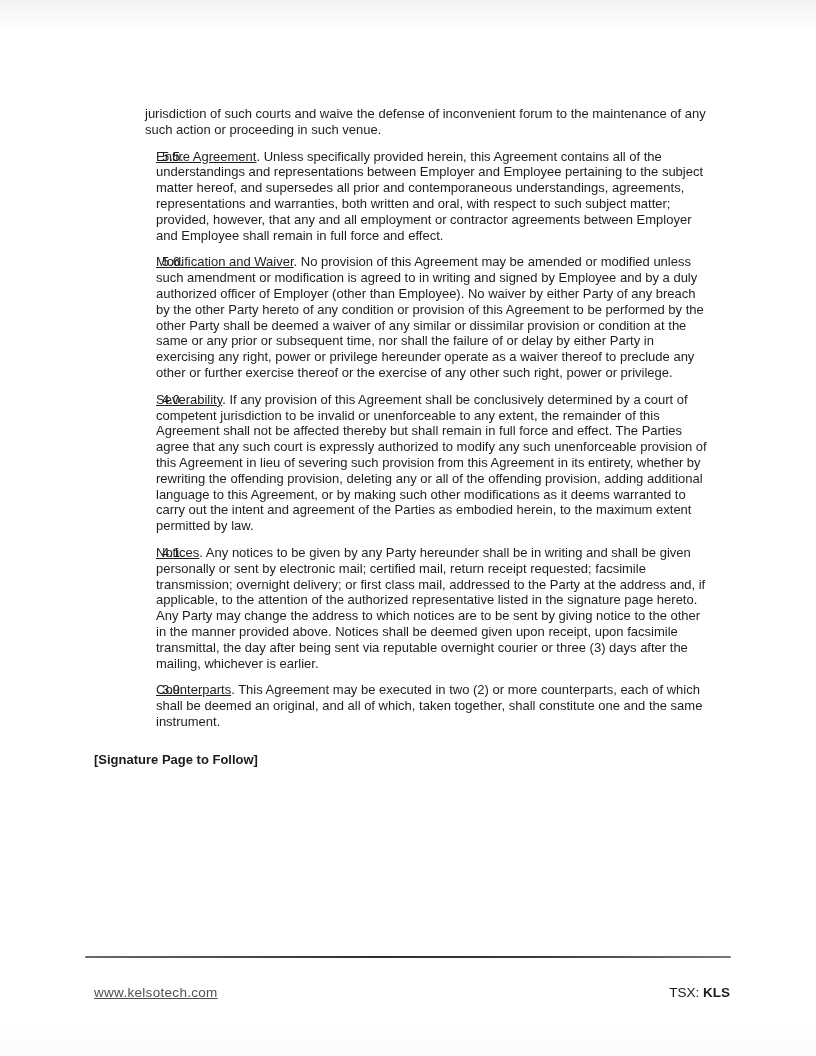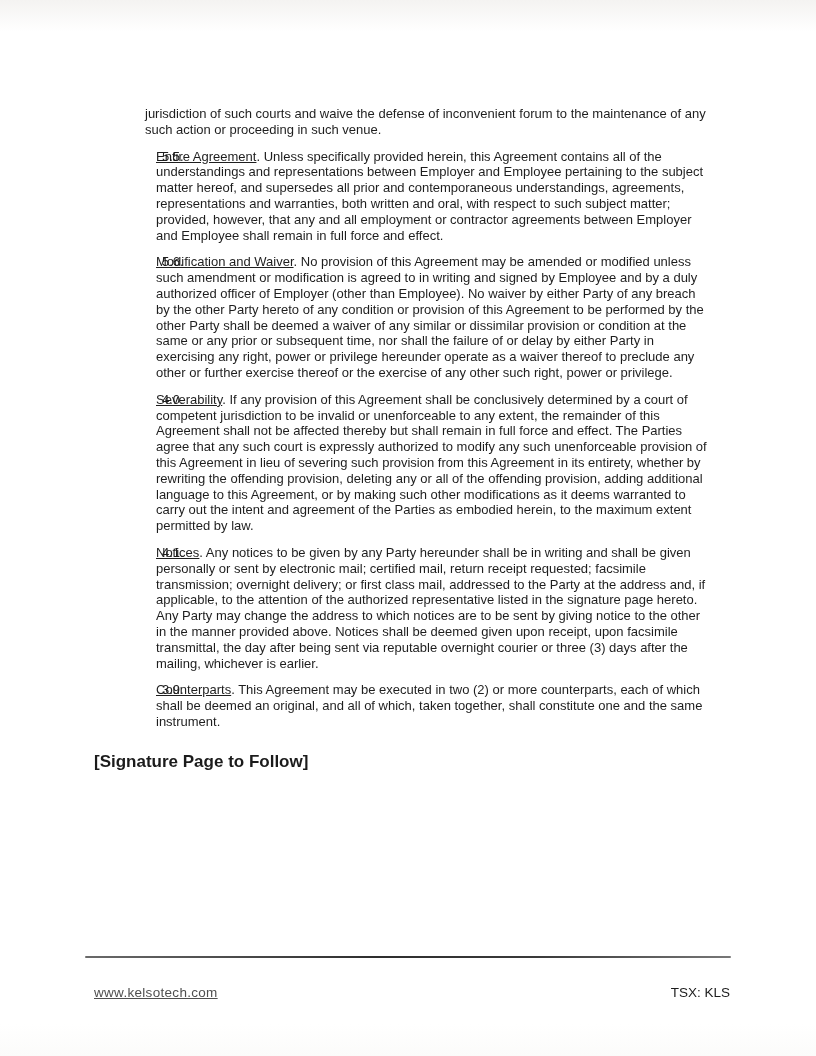--- a/index.html
+++ b/index.html
@@ -34,21 +34,21 @@
   }
   .item .num {
     position: absolute;
     left: 0; top: 0; margin-left: 40px;
   }
   .item p { margin: 11px; }
   .sec-heading { text-decoration: underline; }
   .signature-note {
     position: absolute;
     left: 94px; top: 752px;
-    font-size: 17px;
+    font-size: 13px;
     font-weight: bold;
     color: #1b1b1b;
   }
   .footer-divider {
     position: absolute;
     left: 85px; top: 956px;
     width: 646px; height: 2px;
     background: linear-gradient(90deg, #6a6a6a 0%, #2e2e2e 45%, #3a3a3a 70%, #777 100%);
     border-radius: 1px;
   }
@@ -61,21 +61,21 @@
     letter-spacing: 0.3px;
     cursor: pointer;
     text-align: right;
   }
   .footer-ticker {
     position: absolute;
     right: 86px; top: 985px;
     font-size: 13.5px;
     color: #1b1b1b;
   }
-  .footer-ticker .ticker-symbol { font-weight: normal; }
+  .footer-ticker .ticker-symbol { font-weight: bold; }
 </style>
 </head>
 <body>
 
 <div class="page">
 
   <div class="content">
 
     <p class="cont-para">jurisdiction of such courts and waive the defense of inconvenient forum to the maintenance of any such action or proceeding in such venue.</p>
 

